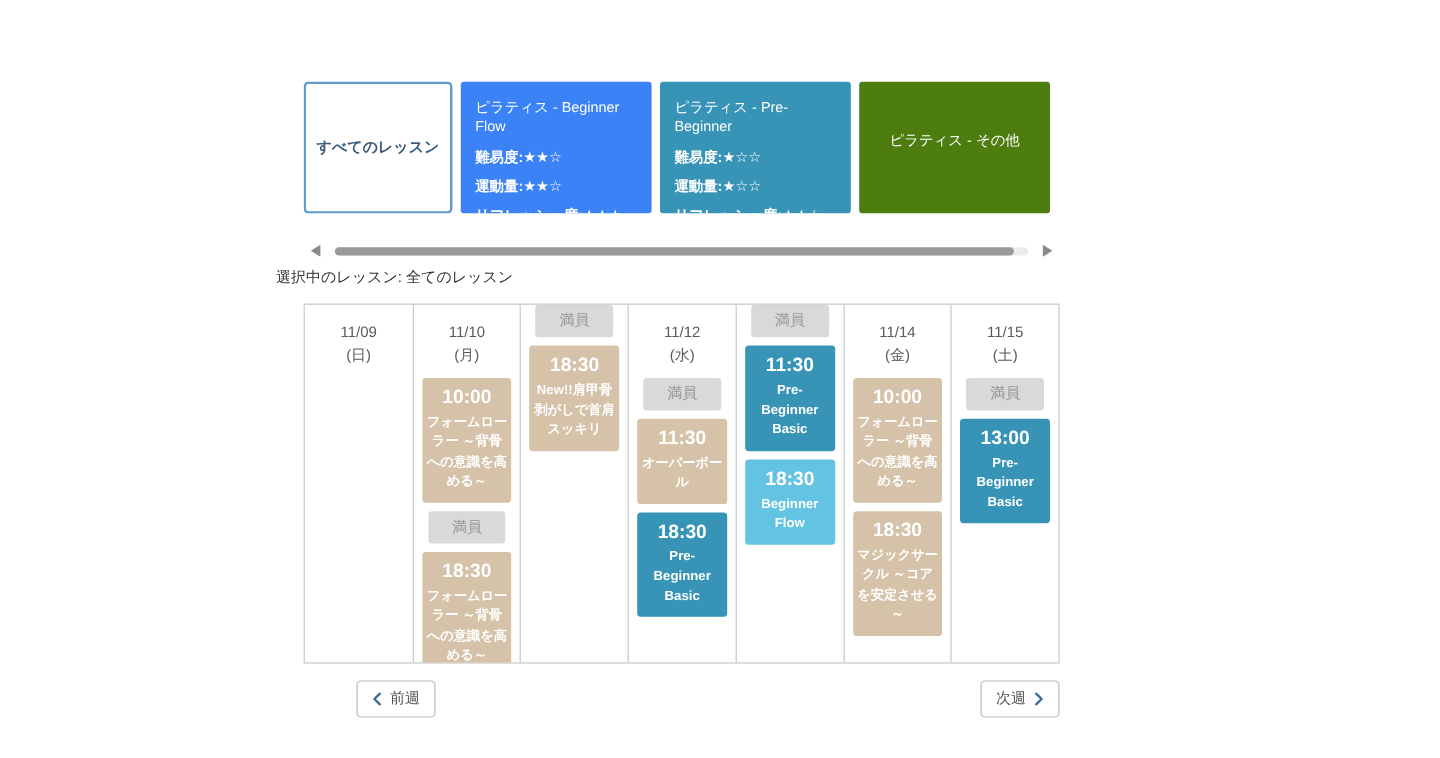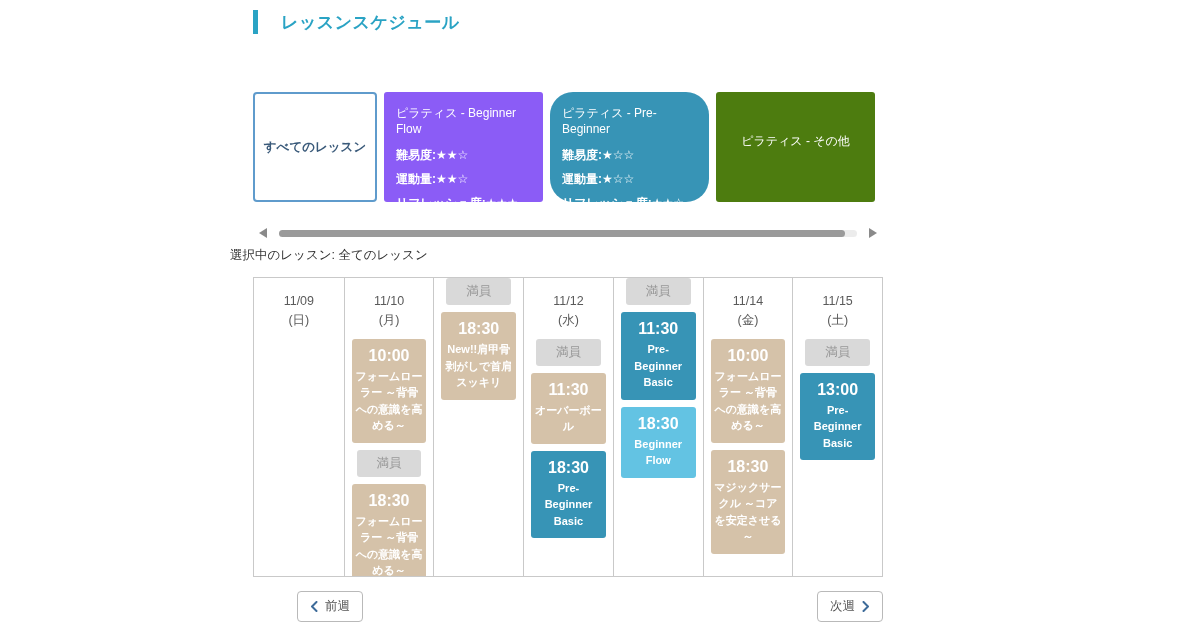--- a/index.html
+++ b/index.html
@@ -24,22 +24,22 @@
     display: flex; align-items: center; justify-content: center;
     color: #3a5a7a; font-size: 12.5px; font-weight: bold; cursor: pointer;
   }
   .filter-card {
     flex: none; width: 159px; height: 110px; border-radius: 3px;
     color: #fff; padding: 13px 12px; font-size: 12px; cursor: pointer;
   }
   .filter-card .f-title { font-size: 12px; margin-bottom: 11px; }
   .filter-card .f-line { font-weight: bold; margin-bottom: 7px; font-size: 12px; }
   .filter-card.title-only { display: flex; align-items: center; justify-content: center; padding: 0; }
-  .variant-lightblue { background: #8b5cf6; }
-  .variant-teal { background: #3794b6; border-radius: 23px; }
+  .variant-lightblue { background: #3b82f6; }
+  .variant-teal { background: #3794b6; }
   .variant-filterbeige { background: #4d7c0f; }
 
   
   .scroll-row { display: flex; align-items: center; margin-top: 26px; padding: 0 6px; gap: 12px; }
   .tri { width: 0; height: 0; cursor: pointer; flex: none; }
   .tri-left { border-top: 5px solid transparent; border-bottom: 5px solid transparent; border-right: 8px solid #8a8a8a; }
   .tri-right { border-top: 5px solid transparent; border-bottom: 5px solid transparent; border-left: 8px solid #8a8a8a; }
   .scroll-track { flex: 1; height: 7px; background: #ececec; border-radius: 4px; position: relative; cursor: pointer; }
   .scroll-thumb { position: absolute; left: 0; top: 0; height: 7px; width: 98%; background: #9a9a9a; border-radius: 4px; cursor: grab; }
 
@@ -78,24 +78,20 @@
     background: #fff; border: 1px solid #b9b9b9; border-radius: 4px;
     padding: 6px 12px; font-size: 12.5px; color: #555; cursor: pointer;
   }
   .week-btn svg { display: block; }
 </style>
 </head>
 <body>
 
 <div class="content">
 
-  <div class="title-row">
-    <div class="accent-bar"></div>
-    <h1 class="page-title">レッスンスケジュール</h1>
-  </div>
 
   <div class="filter-strip">
     <div class="filter-all">
       <span>すべてのレッスン</span>
     </div>
     <div class="filter-card variant-lightblue">
       <div class="f-title">ピラティス - Beginner Flow</div>
       <div class="f-line">難易度:★★☆</div>
       <div class="f-line">運動量:★★☆</div>
       <div class="f-line">リフレッシュ度:★★★</div>

